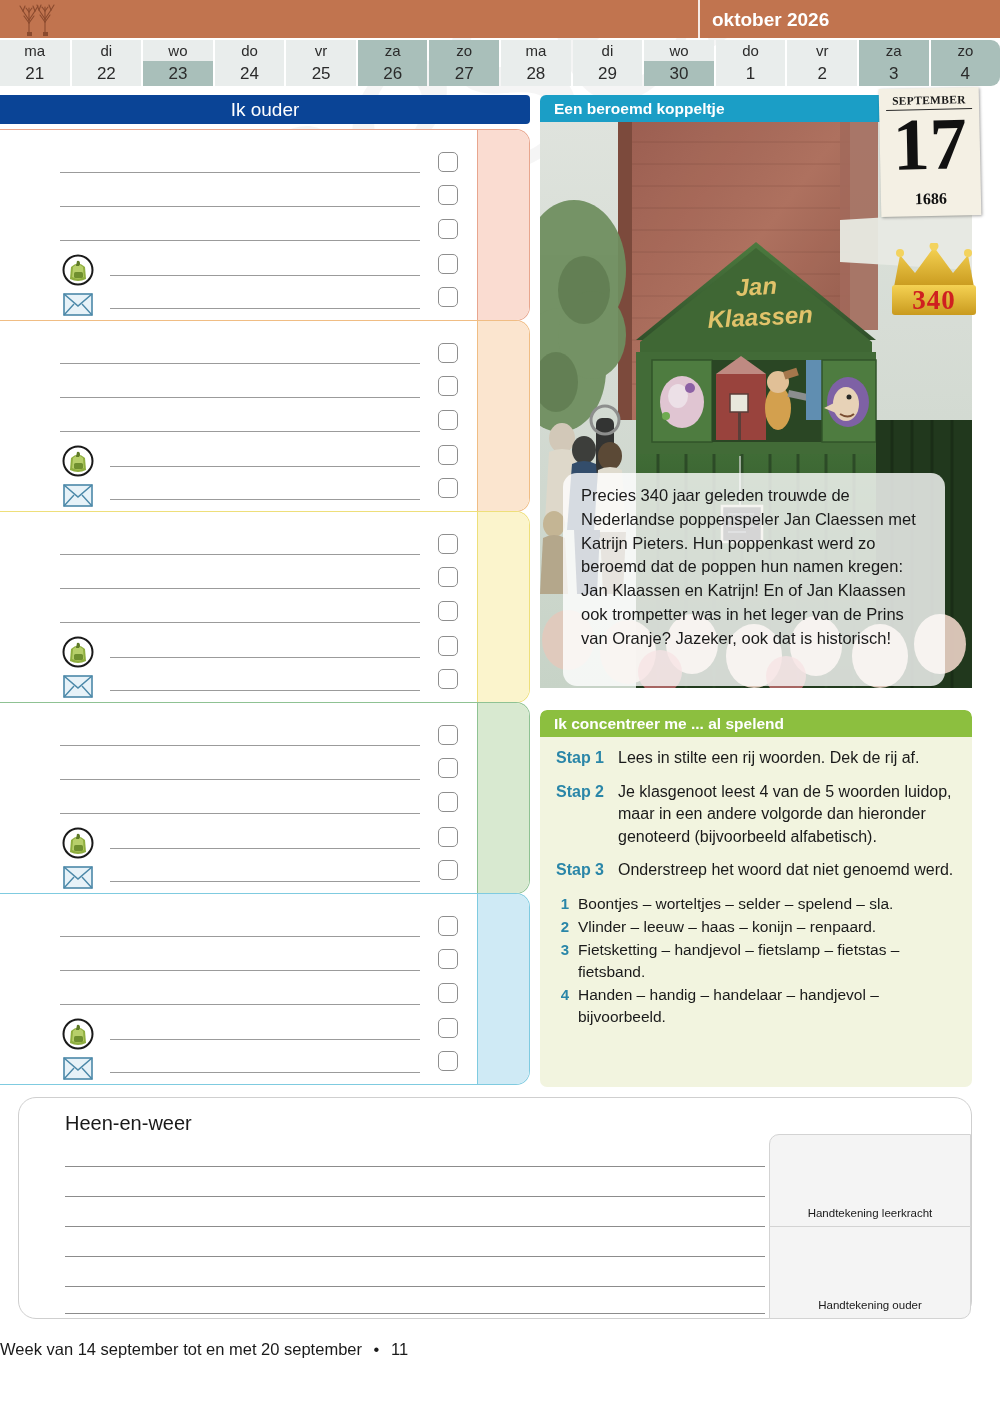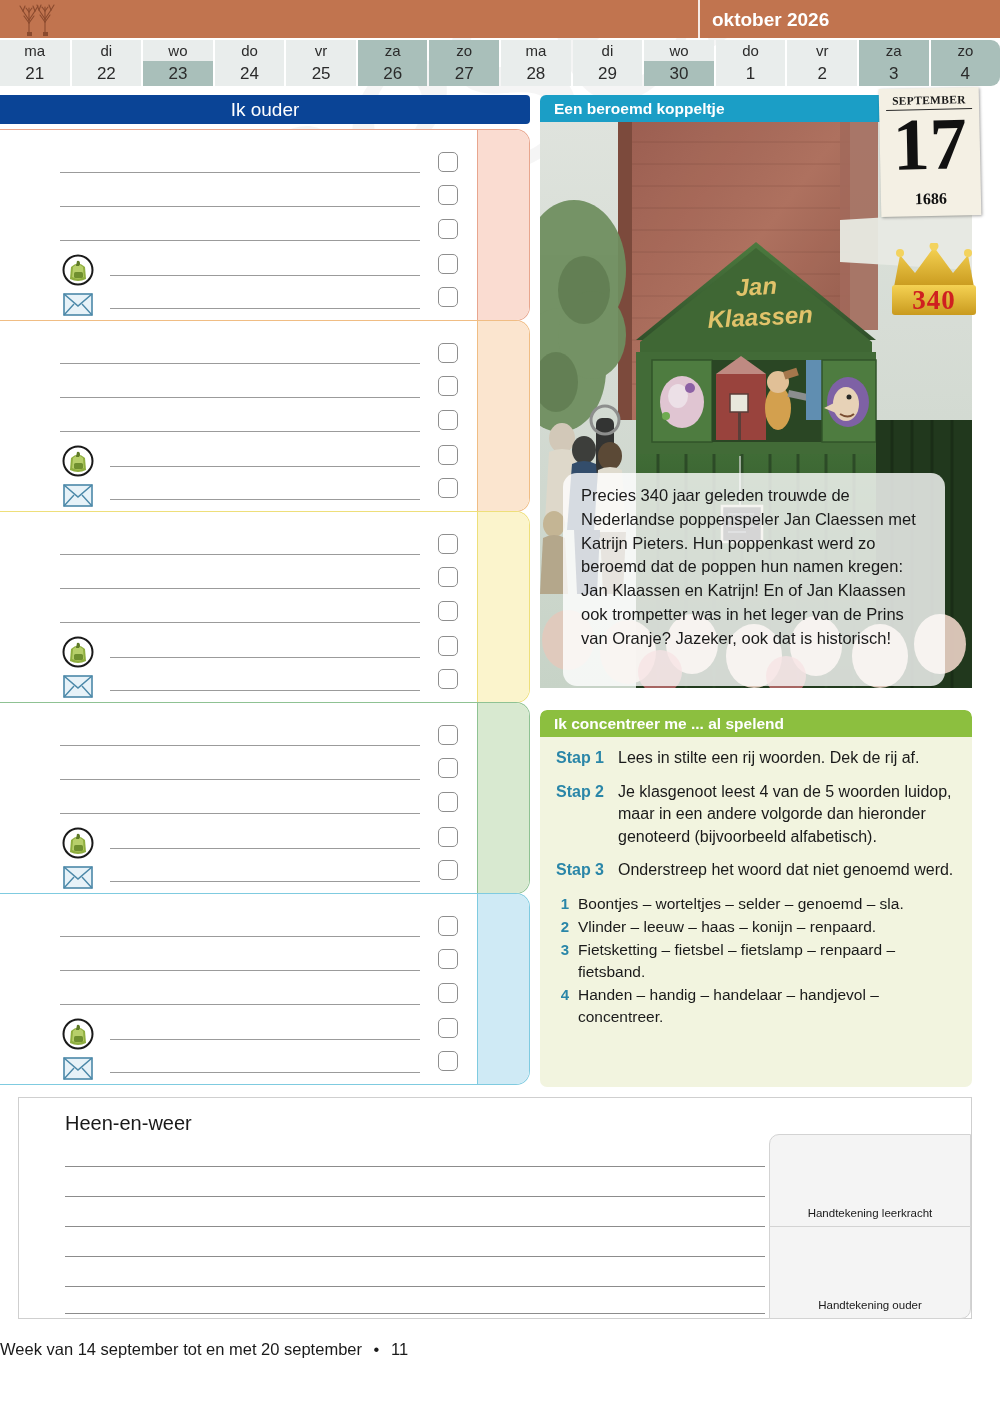--- a/index.html
+++ b/index.html
@@ -159,21 +159,21 @@
     color:#2a86a8; font-weight:bold; font-size:16px; flex:0 0 62px; line-height:22.5px;
   }
   .step-txt { font-size:16px; line-height:22.5px; color:#1a1a1a; flex:1 1 auto; }
   .word-row { display:flex; margin-bottom:1px; }
   .word-num { color:#2a86a8; font-weight:bold; font-size:15px; flex:0 0 22px; text-align:right; padding-right:9px; line-height:22px; }
   .word-txt { font-size:15.5px; line-height:22px; color:#1a1a1a; flex:1 1 auto; }
 
   
   .hew-box {
     position:absolute; left:18px; top:1097px; width:954px; height:222px;
-    border:1px solid #cfcfcf; border-radius:0; background:#fff; z-index:2;
+    border:1px solid #cfcfcf; border-radius:18px; background:#fff; z-index:2;
   }
   .hew-title {
     position:absolute; left:46px; top:14px; font-size:20px; color:#1a1a1a;
   }
   .hew-line { position:absolute; left:46px; width:700px; height:1.2px; background:#8c8c8c; }
   .sig-box {
     position:absolute; left:750px; width:202px; border:1px solid #d3d3d3; background:#f4f4f4;
   }
   .sig-box .sig-lbl {
     position:absolute; bottom:7px; left:0; width:100%; text-align:center;
@@ -579,33 +579,33 @@
             <div class="step-txt">Je klasgenoot leest 4 van de 5 woorden luidop, maar in een andere volgorde dan hieronder genoteerd (bijvoorbeeld alfabetisch).</div>
           </div>
           <div class="step-row">
             <div class="step-lbl">Stap 3</div>
             <div class="step-txt">Onderstreep het woord dat niet genoemd werd.</div>
           </div>
         </div>
       <div id="words">
           <div class="word-row">
             <div class="word-num">1</div>
-            <div class="word-txt">Boontjes – worteltjes – selder – genoemd – sla.</div>
+            <div class="word-txt">Boontjes – worteltjes – selder – spelend – sla.</div>
           </div>
           <div class="word-row">
             <div class="word-num">2</div>
             <div class="word-txt">Vlinder – leeuw – haas – konijn – renpaard.</div>
           </div>
           <div class="word-row">
             <div class="word-num">3</div>
-            <div class="word-txt">Fietsketting – fietsbel – fietslamp – renpaard – fietsband.</div>
+            <div class="word-txt">Fietsketting – handjevol – fietslamp – fietstas – fietsband.</div>
           </div>
           <div class="word-row">
             <div class="word-num">4</div>
-            <div class="word-txt">Handen – handig – handelaar – handjevol – concentreer.</div>
+            <div class="word-txt">Handen – handig – handelaar – handjevol – bijvoorbeeld.</div>
           </div>
         </div>
     </div>
   </div>
 
   <div class="hew-box">
     <div class="hew-title">Heen-en-weer</div>
     <div id="hewlines">
         <div class="hew-line" style="top: 68px;"></div>
         <div class="hew-line" style="top: 98px;"></div>

